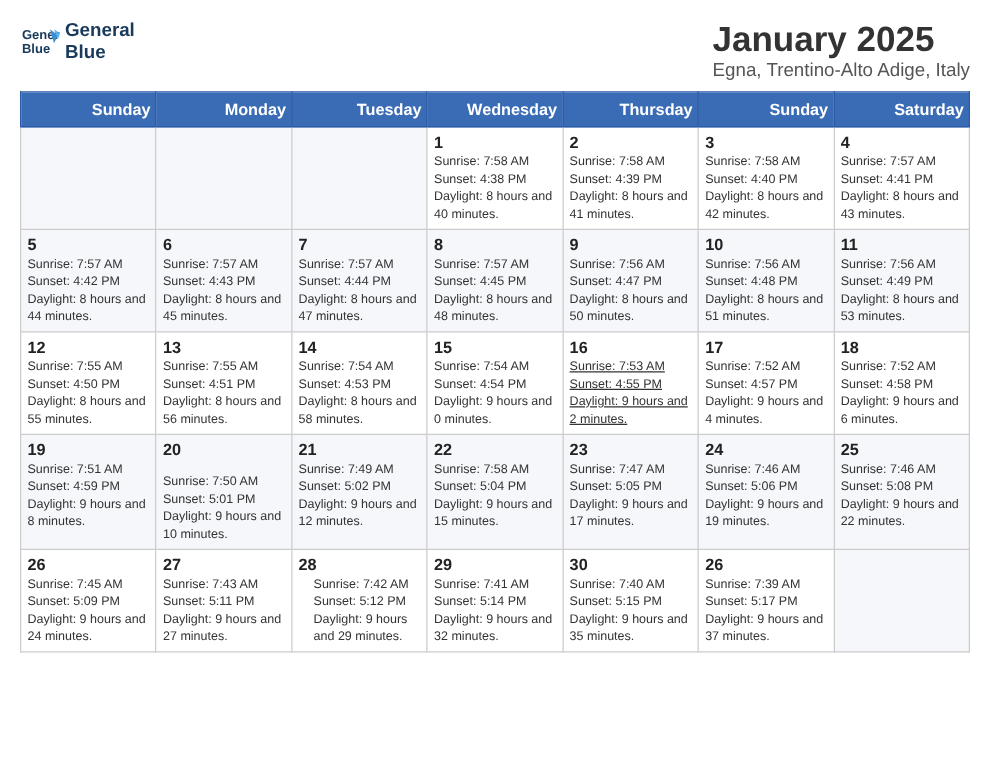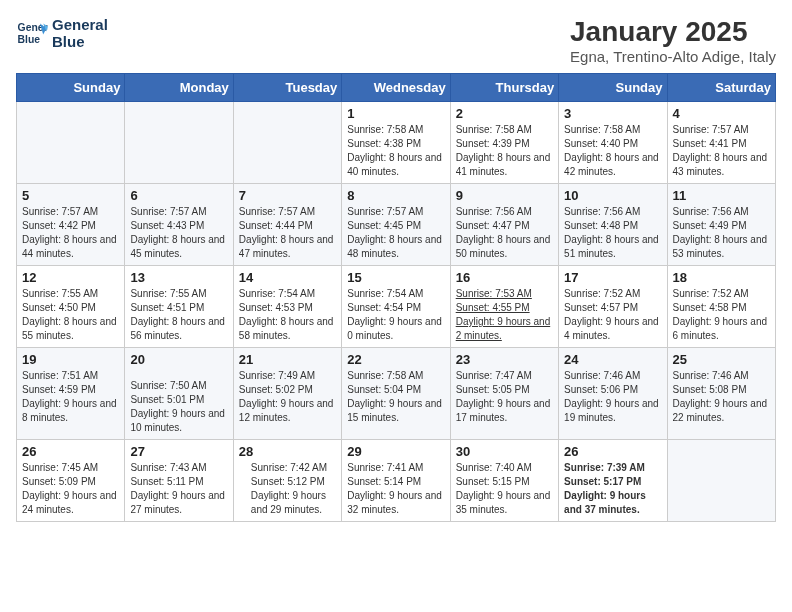--- a/index.html
+++ b/index.html
@@ -305,20 +305,20 @@
 Daylight: 9 hours and 32 minutes.</div>
         </td>
         <td>
           <div class="day-number">30</div>
           <div class="day-info" style="white-space: pre-line;">Sunrise: 7:40 AM
 Sunset: 5:15 PM
 Daylight: 9 hours and 35 minutes.</div>
         </td>
         <td>
           <div class="day-number">26</div>
-          <div class="day-info" style="white-space: pre-line; font-weight: bold;">Sunrise: 7:39 AM
+          <div class="day-info" style="white-space: pre-line;">Sunrise: 7:39 AM
 Sunset: 5:17 PM
 Daylight: 9 hours and 37 minutes.</div>
         </td>
         <td class="empty-cell"></td>
       </tr>
     </tbody>
 </table>
 
 </body></html>

